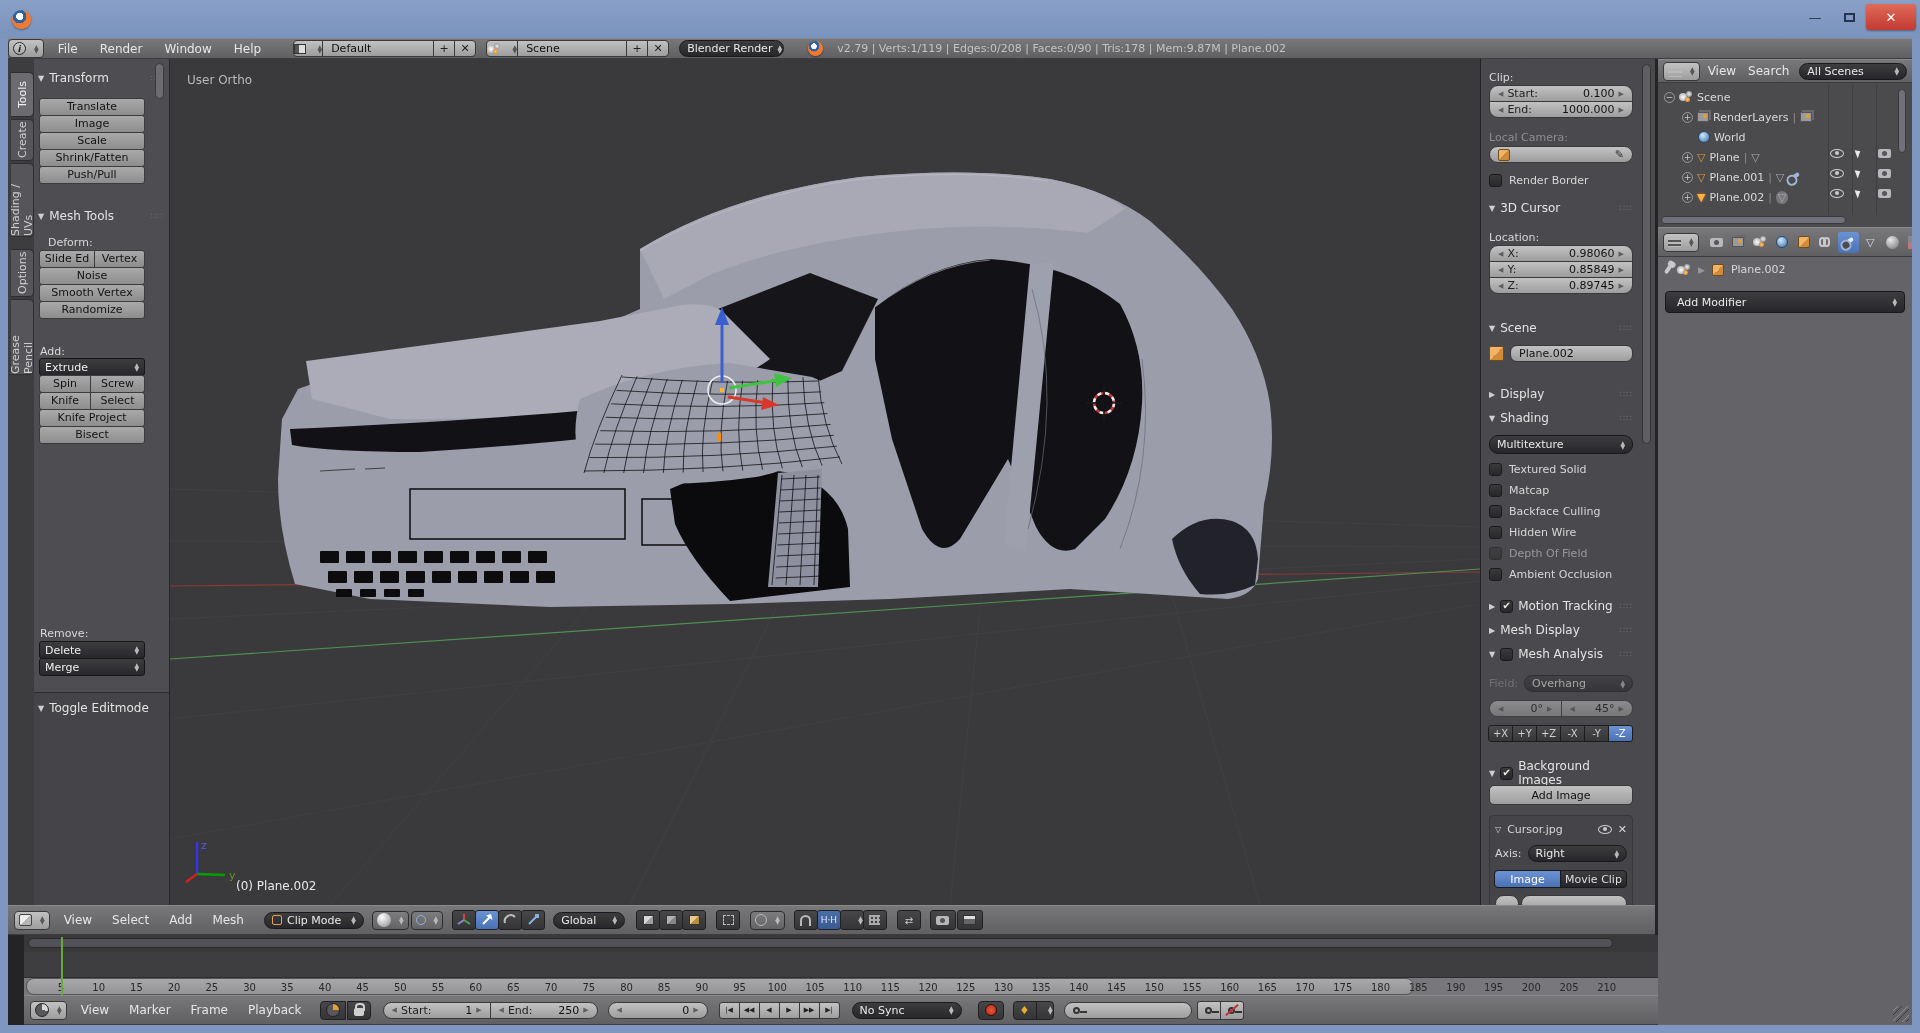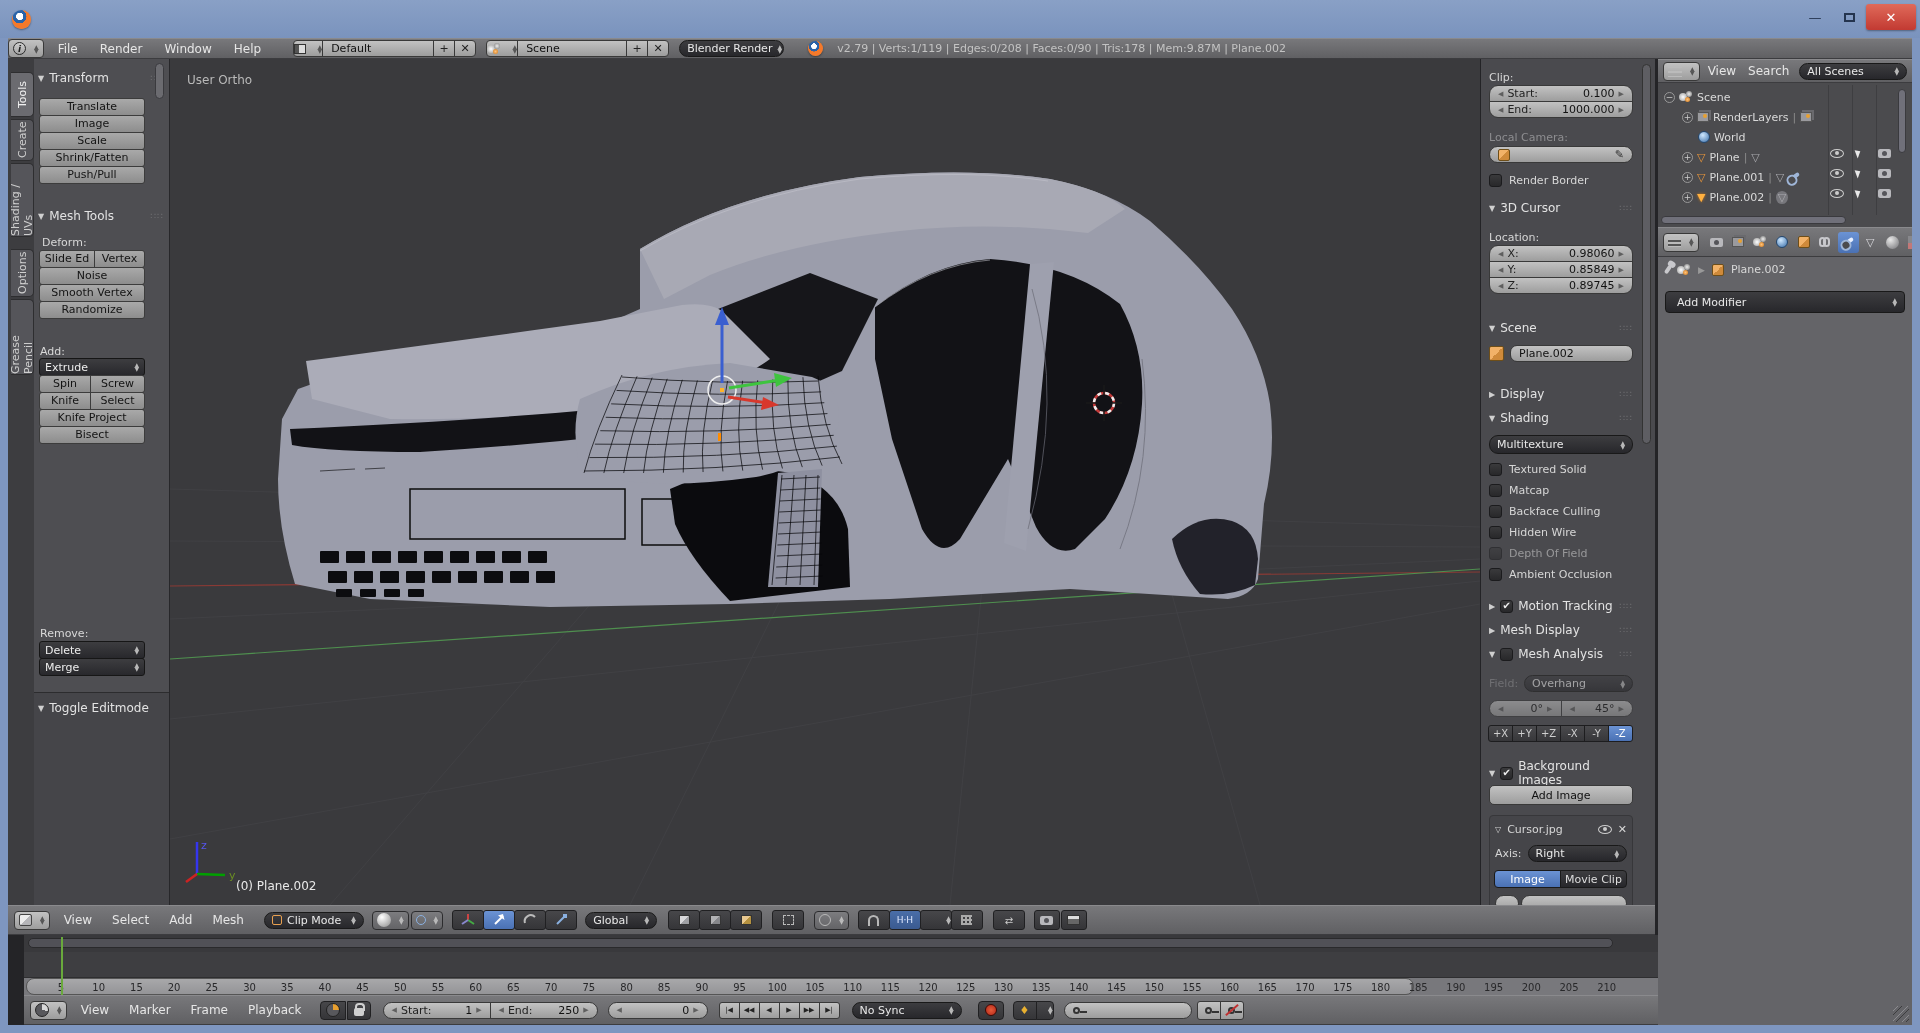--- a/index.html
+++ b/index.html
@@ -86,21 +86,21 @@
   .seg span{flex:1;height:18px;display:flex;align-items:center;justify-content:center;font-size:11px;border:1px solid #1a1a1a;margin-left:-1px;background:linear-gradient(#3d3d40,#27272b);color:#ddd}
   .seg .on{background:linear-gradient(#6b93d4,#4a71b4);color:#fff}
   .seg span:first-child{border-radius:4px 0 0 4px}
   .seg span:last-child{border-radius:0 4px 4px 0}
 
   
   .v3dheader{position:absolute;left:8px;top:905px;width:1647px;height:30px}
   .v3dheader .hdrbar{width:100%;height:100%;padding:0 6px;gap:2px}
   .ebtn{height:19px;display:flex;align-items:center;background:linear-gradient(#c2c2c2,#9d9d9d);border:1px solid #393939;border-radius:4px;padding:0 4px;gap:3px}
   .cubeg{width:13px;height:12px;background:linear-gradient(135deg,#ececec 50%,#b5b5b8 50%);border:1px solid #444;border-radius:2px}
-  .ibtn{width:32px;height:20px;background:linear-gradient(#47474a,#353538);border:1px solid #202022;border-radius:3px;display:flex;align-items:center;justify-content:center;margin-left:-1px}
+  .ibtn{width:24px;height:20px;background:linear-gradient(#47474a,#353538);border:1px solid #202022;border-radius:3px;display:flex;align-items:center;justify-content:center;margin-left:-1px}
   .ibtn.on{background:linear-gradient(#6b93d4,#4a71b4)}
   .sphere{width:14px;height:14px;border-radius:50%;background:radial-gradient(circle at 35% 30%,#fff,#8a8a8a)}
   .propcirc{width:12px;height:12px;border-radius:50%;border:1.5px solid #b8b8b8}
   .magnet{width:11px;height:11px;border:2.5px solid #b8b8b8;border-top:none;border-radius:0 0 7px 7px;transform:rotate(180deg)}
   .minicube{width:11px;height:10px;background:linear-gradient(135deg,#d8d8da 50%,#9fa0a4 50%);border:1px solid #333}
 
   
   .tl{position:absolute;left:24px;top:935px;width:1647px;height:90px}
   .tl-top{position:absolute;left:0;top:0;width:100%;height:17px;background:#39393c}
   .tl-top .h{position:absolute;left:4px;top:3px;width:1585px;height:10px;border-radius:5px;background:#515157;border:1px solid #2a2a2c}
@@ -251,21 +251,21 @@
         <div class="ts-btn">Scale</div>
         <div class="ts-btn">Shrink/Fatten</div>
         <div class="ts-btn">Push/Pull</div>
       </div>
 
     <div class="phdr abs" style="left:4px;top:150px;width:126px">
       <span class="ptri">▼</span>
       <span>Mesh Tools</span>
         <span class="grip">∷∷</span>
     </div>
-    <div class="ts-lbl abs" style="left:8px;top:177px">Deform:</div>
+    <div class="ts-lbl abs" style="left:14px;top:177px">Deform:</div>
     <div class="abs" style="left:5px;top:192px">
       <div class="ts-split">
         <span class="ts-btn" style="width:56px;border-radius:3px 0 0 3px">Slide Ed</span>
         <span class="ts-btn" style="width:51px;margin-left:-1px;border-radius:0 3px 3px 0">Vertex</span>
       </div>
       <div>
           <div class="ts-btn">Noise</div>
           <div class="ts-btn">Smooth Vertex</div>
           <div class="ts-btn">Randomize</div>
         </div>

